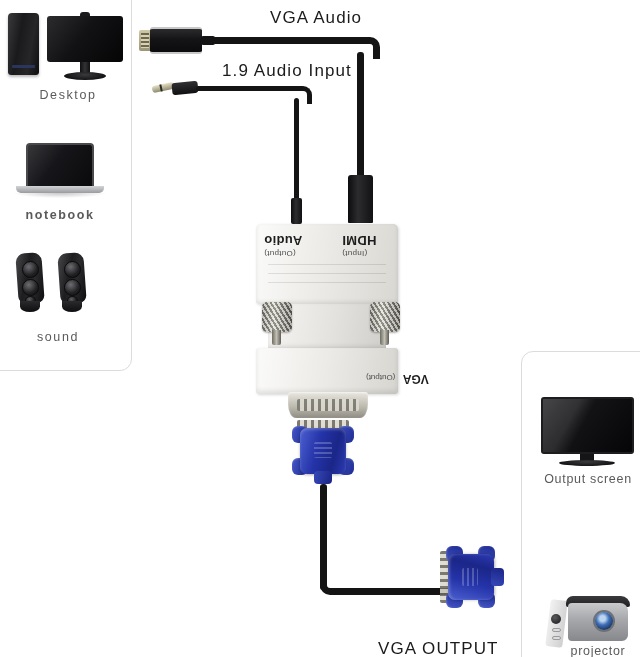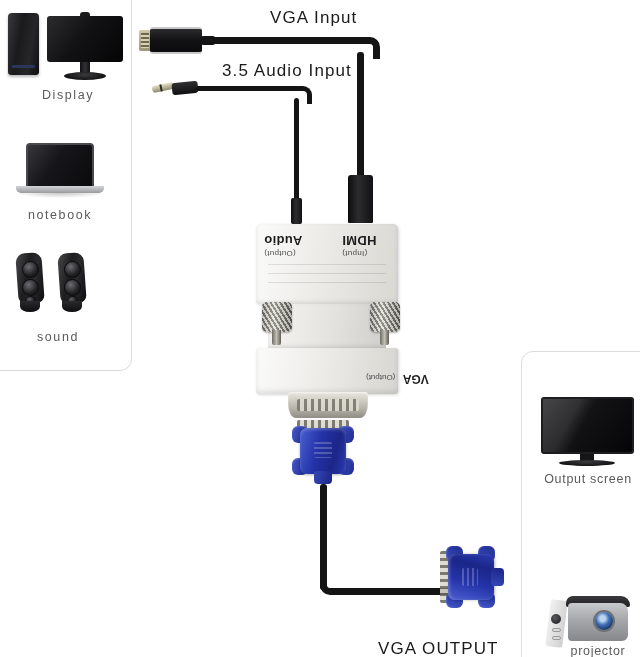--- a/index.html
+++ b/index.html
@@ -357,26 +357,26 @@
 
 <div id="stage">
 
   <div class="panel" id="panel-sources"></div>
 
   <div id="desktop-tower"></div>
   <div id="desktop-monitor-cam"></div>
   <div id="desktop-monitor-screen"></div>
   <div id="desktop-monitor-neck"></div>
   <div id="desktop-monitor-base"></div>
-  <div class="caption" style="left:18px; top:88px; width:100px;">Display</div>
+  <div class="caption" style="left:18px; top:88px; width:100px;">Desktop</div>
 
   <div id="notebook-lid"></div>
   <div id="notebook-base"></div>
   <div id="notebook-shadow"></div>
-  <div class="caption" style="left:10px; top:208px; width:100px;">notebook</div>
+  <div class="caption" style="left:10px; top:208px; width:100px;font-weight:bold;">notebook</div>
 
   <div class="speaker" id="speaker-left">
     <div class="body"></div>
     <div class="drv a"></div>
     <div class="drv b"></div>
     <div class="drv c"></div>
     <div class="stand"></div>
   </div>
   <div class="speaker" id="speaker-right">
     <div class="body"></div>
@@ -388,30 +388,30 @@
   <div class="caption" style="left:8px; top:330px; width:100px;">sound</div>
 
   <div id="hdmi-plug-tip"></div>
   <div id="hdmi-plug-body"></div>
   <div id="hdmi-plug-neck"></div>
 
   <div class="cable h" style="left:212px; top:37px; width:153px;"></div>
   <div class="elbow" style="left:358px; top:37px; width:22px; height:22px;
        border-left:none; border-bottom:none; border-radius:0 10px 0 0;"></div>
   <div class="cable v" style="left:357px; top:52px; height:130px;"></div>
-  <div class="big-label" style="left:270px; top:8px;">VGA Input</div>
+  <div class="big-label" style="left:270px; top:8px;">VGA Audio</div>
 
   <div id="audio-plug-tip"></div>
   <div id="audio-plug-body"></div>
 
   <div class="cable cable-thin h" style="left:196px; top:86px; width:105px;"></div>
   <div class="elbow elbow-thin" style="left:294px; top:86px; width:18px; height:18px;
        border-left:none; border-bottom:none; border-radius:0 9px 0 0;"></div>
   <div class="cable cable-thin v" style="left:294px; top:98px; height:104px;"></div>
-  <div class="big-label" style="left:222px; top:61px;">3.5 Audio Input</div>
+  <div class="big-label" style="left:222px; top:61px;">1.9 Audio Input</div>
 
   <div id="audio-adapter-plug"></div>
   <div id="hdmi-adapter-plug"></div>
 
   <div id="adapter-top">
     <div class="adapter-ridge" style="top:40px;"></div>
     <div class="adapter-ridge" style="top:49px;"></div>
     <div class="adapter-ridge" style="top:58px;"></div>
   </div>
 

